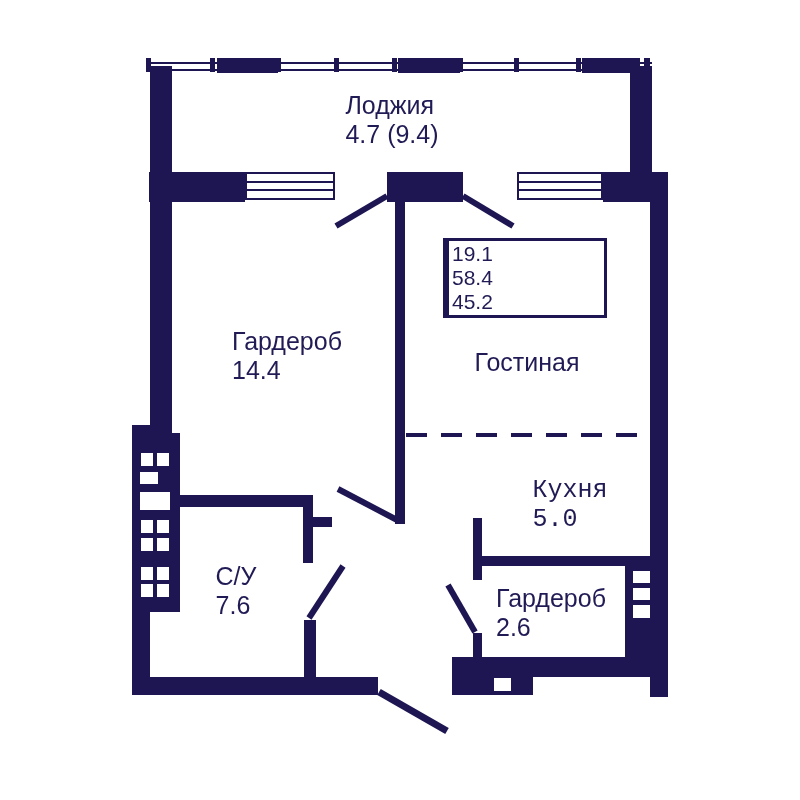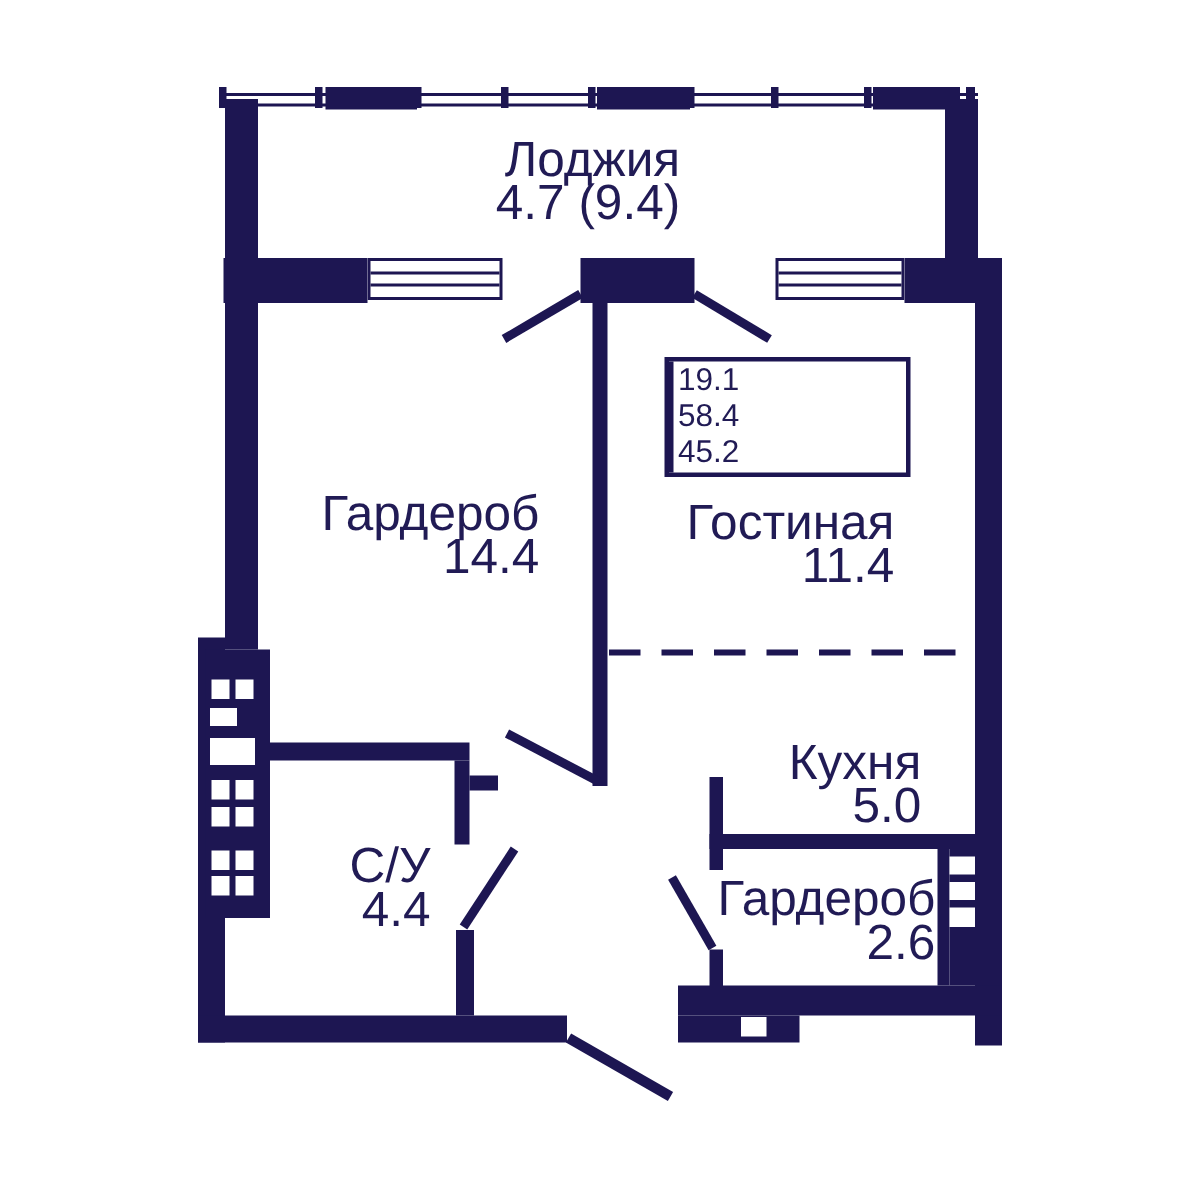--- a/index.html
+++ b/index.html
@@ -19,21 +19,21 @@
   .win i{position:absolute;left:0;right:0;height:2px;background:var(--wall);}
   .win i.l1{top:30%;}
   .win i.l2{top:62%;}
   .glaze-line{position:absolute;height:9px;border-top:2px solid var(--wall);border-bottom:2px solid var(--wall);box-sizing:border-box;}
   .glaze-thick{position:absolute;background:var(--wall);}
   .tick{position:absolute;background:var(--wall);}
   svg.overlay{position:absolute;left:0;top:0;pointer-events:none;}
   svg.overlay line{stroke:var(--wall);}
   .room-label{
     position:absolute;transform:translate(-50%,-50%);
-    text-align:right;font-size:33px;line-height:29px;white-space:nowrap;
+    text-align:left;font-size:25px;line-height:29px;white-space:nowrap;
   }
   .info-box{
     position:absolute;left:443px;top:238px;width:164px;height:80px;
     border:3px solid var(--wall);background:var(--bg);box-sizing:border-box;
     display:flex;align-items:stretch;
   }
   .info-left{
     flex:1;display:flex;align-items:center;justify-content:center;
     font-size:34px;letter-spacing:1px;
   }
@@ -130,29 +130,28 @@
   <div class="room-label" style="left:392px;top:120px;">
     <div>Лоджия</div>
     <div>4.7 (9.4)</div>
   </div>
   <div class="room-label" style="left:287px;top:356px;">
     <div>Гардероб</div>
     <div>14.4</div>
   </div>
   <div class="room-label" style="left:527px;top:362px;">
     <div>Гостиная</div>
-    <div>11.4</div>
   </div>
-  <div class="room-label" style="left:570px;top:522px;">
+  <div class="room-label" style="left:570px;top:505px;font-family:Liberation Mono, monospace;">
     <div>Кухня</div>
     <div>5.0</div>
   </div>
-  <div class="room-label" style="left:236px;top:591px;margin-left:24px;">
+  <div class="room-label" style="left:236px;top:591px;">
     <div>С/У</div>
-    <div>4.4</div>
+    <div>7.6</div>
   </div>
   <div class="room-label" style="left:551px;top:613px;">
     <div>Гардероб</div>
     <div>2.6</div>
   </div>
 
   <div class="info-box">
     <div class="info-right">
       <span>19.1</span>
       <span>58.4</span>

